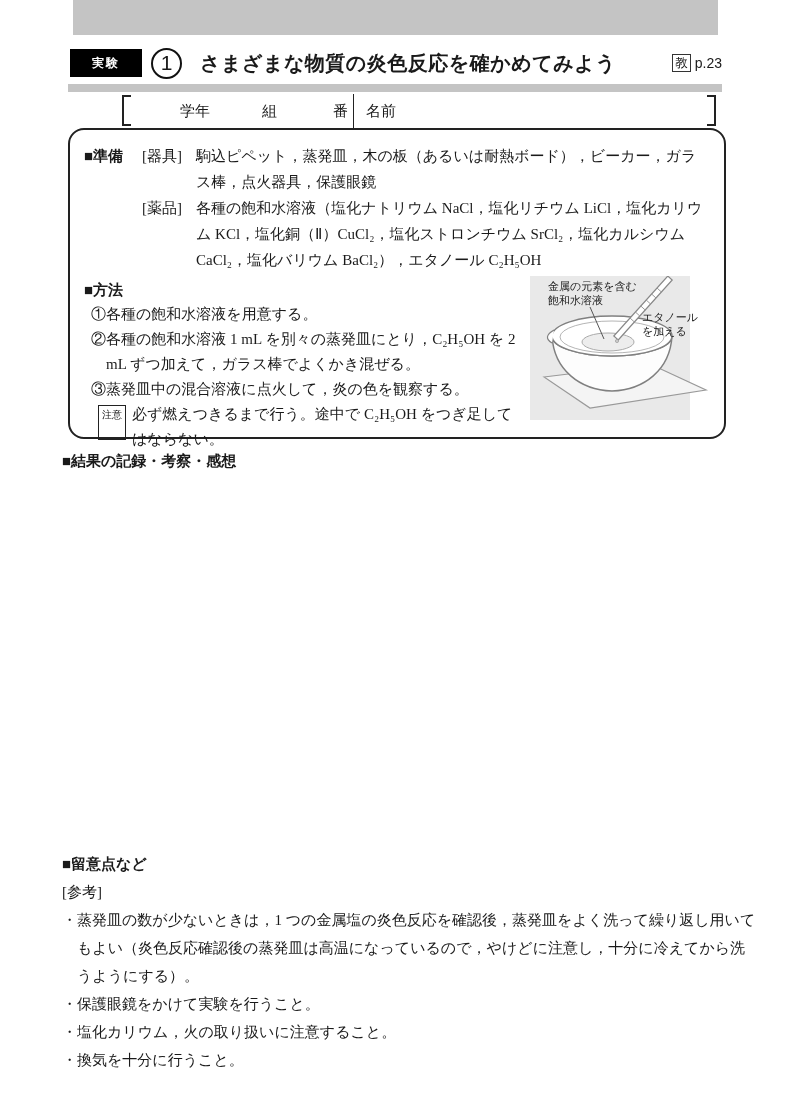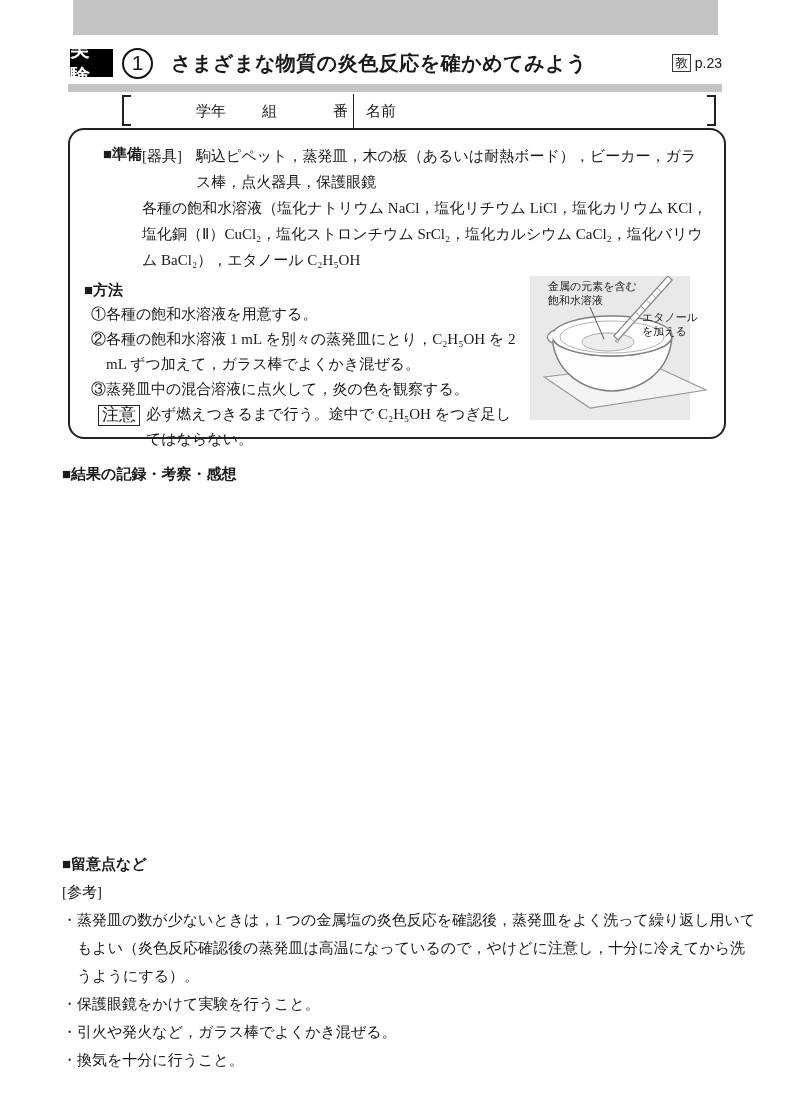--- a/index.html
+++ b/index.html
@@ -12,22 +12,22 @@
     font-family:"Liberation Serif", serif;
     overflow:hidden;
   }
 
   
   .top-band { position:absolute; left:73px; top:0; width:645px; height:35px; background:#c4c4c4; }
 
   
   .header-row { position:absolute; left:70px; top:47px; width:652px; height:32px; display:flex; align-items:center; }
   .exp-badge {
-    width:43px; height:28px; background:#000; color:#fff;
-    font-family:"Liberation Sans", sans-serif; font-weight:bold; font-size:20px;
+    width:72px; height:28px; background:#000; color:#fff;
+    font-family:"Liberation Sans", sans-serif; font-weight:bold; font-size:12px;
     display:flex; align-items:center; justify-content:center; letter-spacing:2px;
   }
   .circle-num {
     margin-left:9px; width:31px; height:31px; border:2px solid #111; border-radius:50%;
     font-family:"Liberation Sans", sans-serif; font-size:21px;
     display:flex; align-items:center; justify-content:center;
   }
   .exp-title {
     margin-left:18px; font-family:"Liberation Sans", sans-serif;
     font-weight:bold; font-size:20px; letter-spacing:0.5px;
@@ -42,62 +42,62 @@
 
   
   .sub-band { position:absolute; left:68px; top:84px; width:654px; height:8px; background:#c4c4c4; }
 
   
   .name-row { position:absolute; left:0; top:94px; width:790px; height:34px; font-family:"Liberation Sans", sans-serif; font-size:15px; }
   .bk { position:absolute; width:9px; height:31px; top:1px; }
   .bk-open  { left:122px; border-left:2px solid #222; border-top:2px solid #222; border-bottom:2px solid #222; }
   .bk-close { left:707px; border-right:2px solid #222; border-top:2px solid #222; border-bottom:2px solid #222; }
   .nr-label { position:absolute; top:8px; }
-  .nr-grade { left:196px;text-align:center; }
+  .nr-grade { left:180px;text-align:center; }
   .nr-class { left:262px; }
   .nr-num   { left:333px; }
   .nr-vline { position:absolute; left:353px; top:0; width:0; height:34px; border-left:1.5px solid #222; }
   .nr-name  { left:366px; }
 
   
   .main-box {
     position:absolute; left:68px; top:128px; width:658px; height:311px;
     border:2px solid #222; border-radius:16px;
     padding:13px 14px 0 14px;
     font-size:15px; line-height:26px;
   }
   .prep-row { display:flex; }
   .sec-head {
-    font-family:Liberation Mono, monospace; font-weight:bold;
-    width:58px; flex:none;text-align:right;
+    font-family:Liberation Sans, sans-serif; font-weight:bold;
+    width:58px; flex:none;
   }
   .prep-label { width:54px; flex:none; }
   .prep-text { flex:1; }
   .method-block { margin-top:5px; margin-right:186px; line-height:25px; }
   .method-head { font-family:"Liberation Sans", sans-serif; font-weight:bold; line-height:24px; }
   .step { padding-left:1em; text-indent:-1em;margin-left:7px; }
   .caution-row { display:flex; margin-left:14px; }
   .caution-box {
     flex:none; border:1.5px solid #222; font-family:"Liberation Sans", sans-serif;
-    font-size:17px; line-height:18px; height:21px; padding:0 3px; margin-top:3px;
+    font-size:10px; line-height:18px; height:35px; padding:0 3px; margin-top:3px;
   }
   .caution-text { margin-left:6px; flex:1; }
 
   
   .figure {
     position:absolute; left:460px; top:146px; width:160px; height:144px;
     background:#e9e9e9;
   }
   .figure svg { display:block; }
   .fig-label { font-size:11px; fill:#1a1a1a; font-family:"Liberation Sans", sans-serif; }
 
   
   .results-heading {
-    position:absolute; left:62px; top:465px;
-    font-family:Liberation Serif, serif; font-weight:bold; font-size:15px;
+    position:absolute; left:62px; top:452px;
+    font-family:Liberation Mono, monospace; font-weight:bold; font-size:15px;
   }
 
   
   .notes {
     position:absolute; left:62px; top:850px; width:698px;
     font-size:15px; line-height:28px;
   }
   .notes-heading { font-family:"Liberation Sans", sans-serif; font-weight:bold; }
   .hang { padding-left:1em; text-indent:-1em; }
 </style>
@@ -134,20 +134,21 @@
   <div class="main-box">
 
     <div class="prep-row">
       <div class="sec-head">■準備</div>
       <div class="prep-label">[器具]</div>
       <div class="prep-text">駒込ピペット，蒸発皿，木の板（あるいは耐熱ボード），ビーカー，ガラス棒，点火器具，保護眼鏡</div>
     </div>
 
     <div class="prep-row">
       <div class="sec-head"></div>
+      <div class="prep-label">[薬品]</div>
       <div class="prep-text">各種の飽和水溶液（塩化ナトリウム NaCl，塩化リチウム LiCl，塩化カリウム KCl，塩化銅（Ⅱ）CuCl₂，塩化ストロンチウム SrCl₂，塩化カルシウム CaCl₂，塩化バリウム BaCl₂），エタノール C₂H₅OH</div>
     </div>
 
     <div class="method-block">
       <div class="method-head">■方法</div>
       <div class="step">①各種の飽和水溶液を用意する。</div>
       <div class="step">②各種の飽和水溶液 1 mL を別々の蒸発皿にとり，C₂H₅OH を 2 mL ずつ加えて，ガラス棒でよくかき混ぜる。</div>
       <div class="step">③蒸発皿中の混合溶液に点火して，炎の色を観察する。</div>
       <div class="caution-row">
         <div class="caution-box">注意</div>
@@ -191,17 +192,17 @@
 
   </div>
 
   <div class="results-heading">■結果の記録・考察・感想</div>
 
   <div class="notes">
     <div class="notes-heading">■留意点など</div>
     <div>[参考]</div>
     <div class="hang">・蒸発皿の数が少ないときは，1 つの金属塩の炎色反応を確認後，蒸発皿をよく洗って繰り返し用いてもよい（炎色反応確認後の蒸発皿は高温になっているので，やけどに注意し，十分に冷えてから洗うようにする）。</div>
     <div class="hang">・保護眼鏡をかけて実験を行うこと。</div>
-    <div class="hang">・引火や発火など，ガラス棒でよくかき混ぜる。</div>
+    <div class="hang">・塩化カリウム，火の取り扱いに注意すること。</div>
     <div class="hang">・換気を十分に行うこと。</div>
   </div>
 
 </div>
 
 </body></html>

